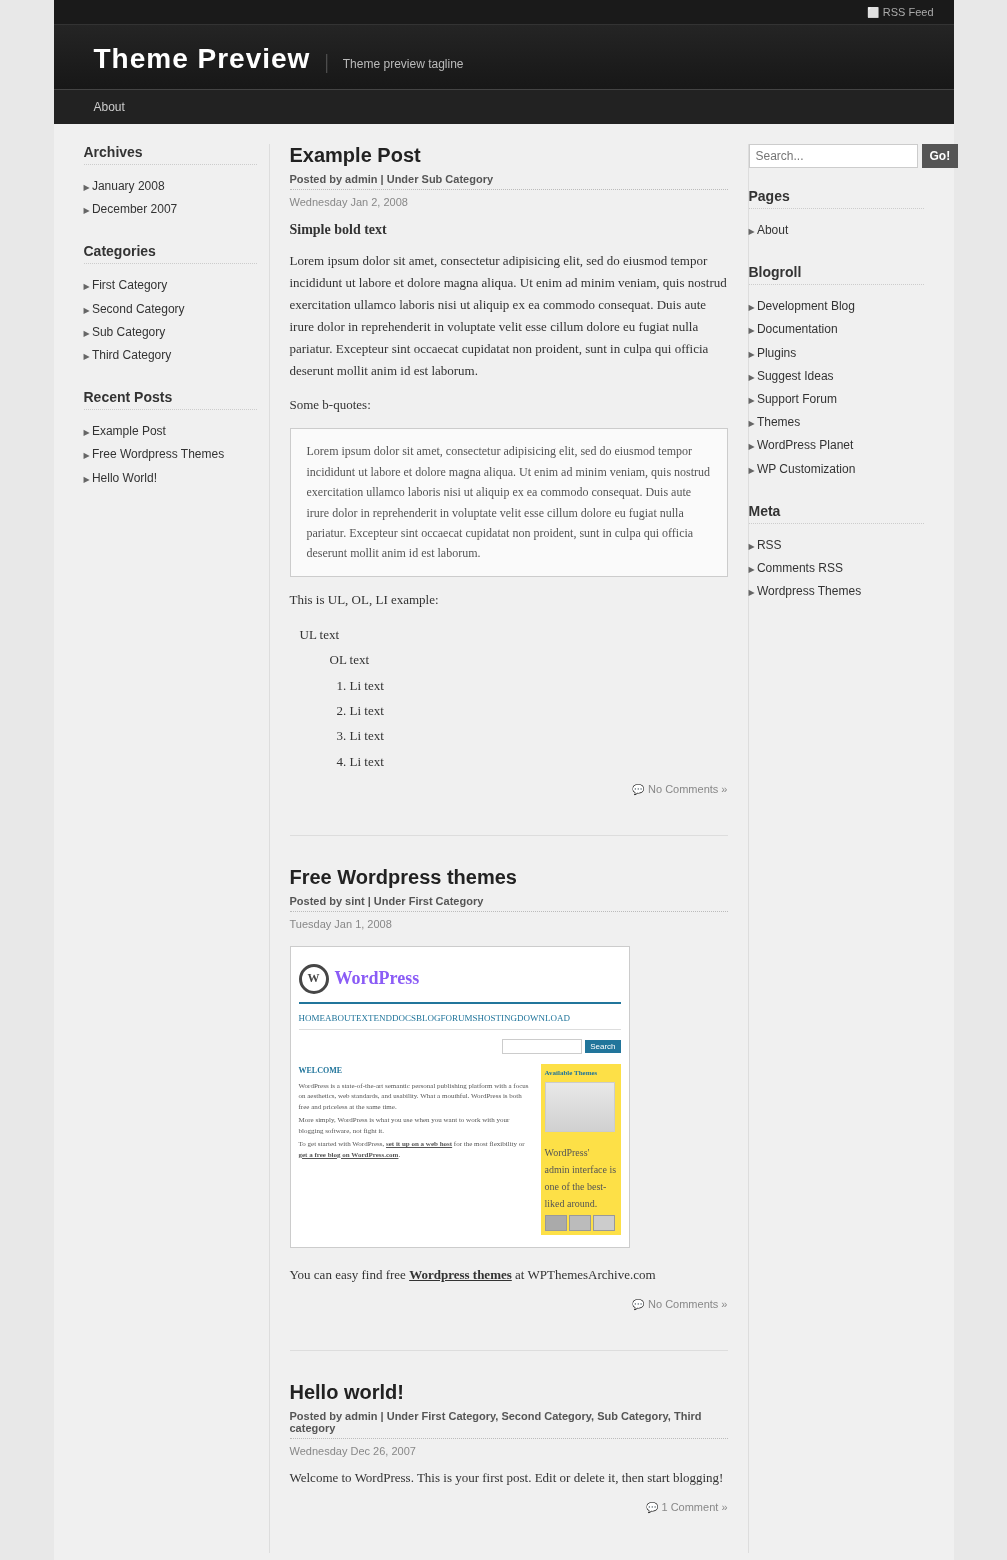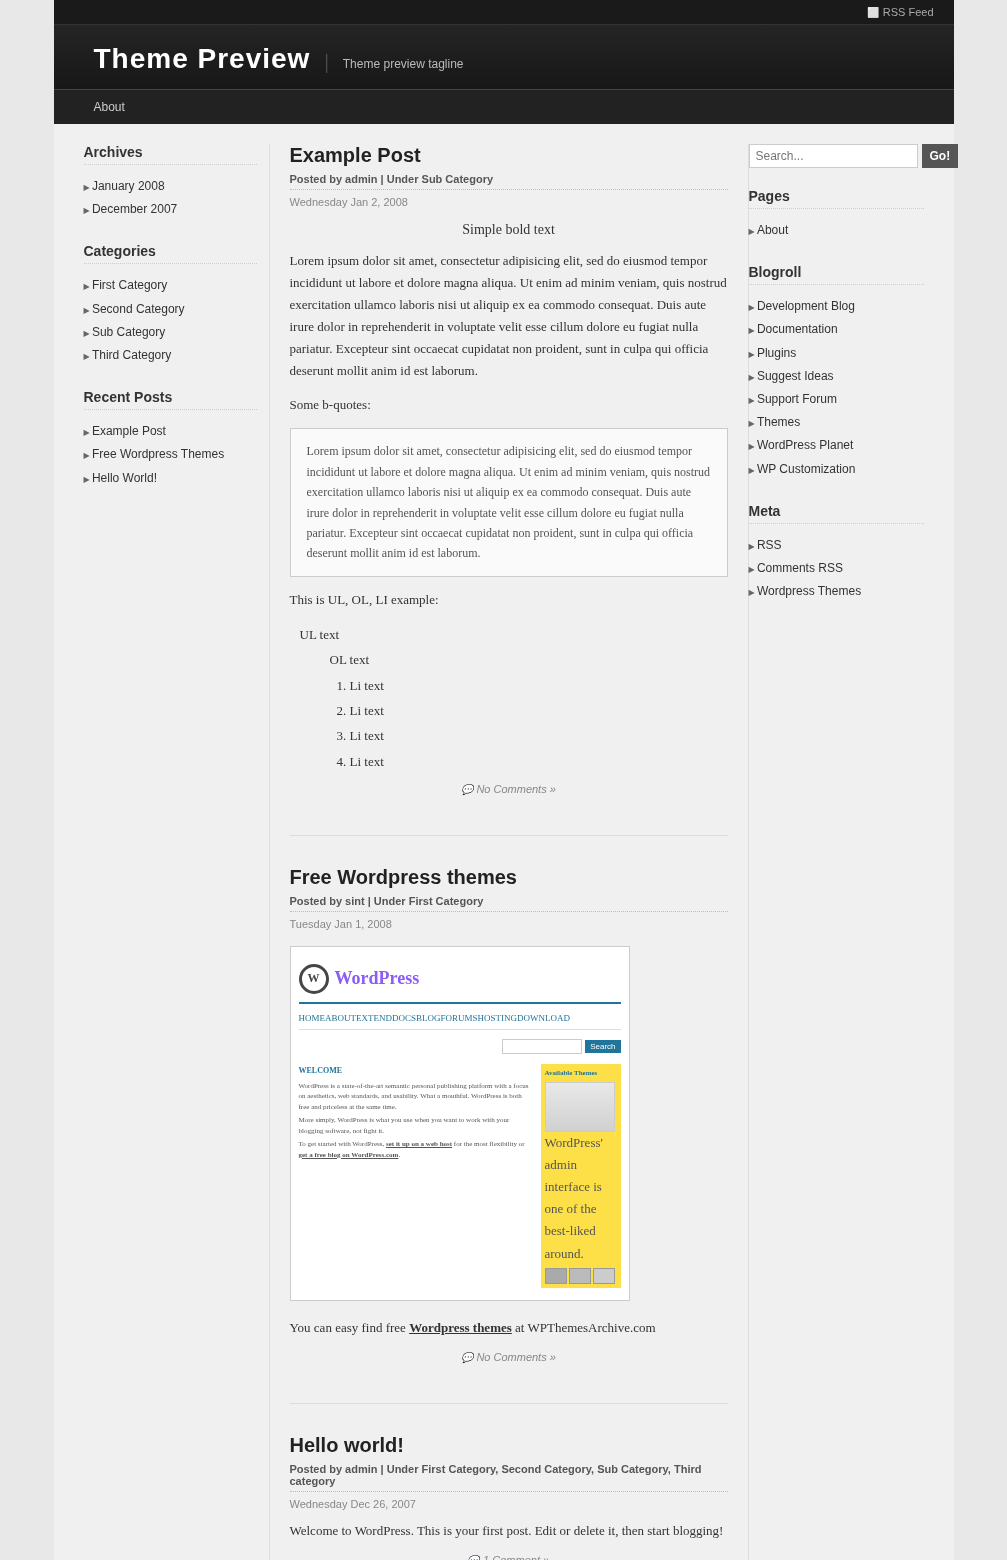--- a/index.html
+++ b/index.html
@@ -170,47 +170,45 @@
       margin-bottom: 10px;
     }
     .post-content {
       font-size: 13px;
       line-height: 1.7;
       color: #333;
     }
     .post-content p { margin-bottom: 12px; }
     .post-content h3 {
       font-size: 14px;
-      font-weight: normal;
+      font-weight: bold;
       color: #333;
       margin-bottom: 8px;
-      text-align: center;
     }
     .post-content blockquote {
       border: 1px solid #ccc;
       padding: 12px 16px;
       margin: 12px 0;
       font-size: 12px;
       line-height: 1.7;
       color: #555;
       background: #fafafa;
     }
     .post-content ul, .post-content ol {
       margin-left: 30px;
       margin-bottom: 10px;
       font-size: 13px;
     }
     .post-content li { margin-bottom: 2px; line-height: 1.8; }
     .post-footer {
-      text-align: center;
+      text-align: right;
       font-size: 11px;
       color: #888;
       margin-top: 10px;
       font-family: Arial, sans-serif;
-      font-style: italic;
     }
     .post-footer a { color: #888; text-decoration: none; }
     .post-footer::before {
       content: "💬 ";
       font-size: 10px;
     }
     .post-divider {
       border: none;
       border-top: 1px solid #ddd;
       margin-bottom: 30px;
@@ -389,21 +387,21 @@
             <div class="wp-body-mini">
               <div class="wp-body-left">
                 <div style="font-size:8px; color:#21759b; font-weight:bold; margin-bottom:3px;">WELCOME</div>
                 <div style="font-size:7px; line-height:1.5; color:#555;">WordPress is a state-of-the-art semantic personal publishing platform with a focus on aesthetics, web standards, and usability. What a mouthful. WordPress is both free and priceless at the same time.</div>
                 <div style="font-size:7px; line-height:1.5; color:#555; margin-top:3px;">More simply, WordPress is what you use when you want to work with your blogging software, not fight it.</div>
                 <div style="font-size:7px; line-height:1.5; color:#555; margin-top:3px;">To get started with WordPress, <span style="font-weight:bold; text-decoration:underline;">set it up on a web host</span> for the most flexibility or <span style="font-weight:bold; text-decoration:underline;">get a free blog on WordPress.com</span>.</div>
               </div>
               <div class="wp-body-right">
                 <div style="font-size:7px; font-weight:bold; color:#21759b; margin-bottom:2px;">Available Themes</div>
                 <div style="width:70px; height:50px; background: linear-gradient(#e8e8e8, #d0d0d0); border:1px solid #ccc;"></div>
-                <div style="font-size:13px; color:#555; margin-top:0;">WordPress' admin interface is one of the best-liked around.</div>
+                <div style="font-size:10px; color:#555; margin-top:12px;">WordPress' admin interface is one of the best-liked around.</div>
                 <div style="display:flex; gap:2px; margin-top:3px;">
                   <div style="width:22px; height:16px; background:#aaa; border:1px solid #999;"></div>
                   <div style="width:22px; height:16px; background:#bbb; border:1px solid #999;"></div>
                   <div style="width:22px; height:16px; background:#ccc; border:1px solid #999;"></div>
                 </div>
               </div>
             </div>
           </div>
           <p>
             <span>You can easy find free</span> <a href="#" style="color:#333; text-decoration:underline; font-weight:bold;">Wordpress themes</a> <span>at WPThemesArchive.com</span>

